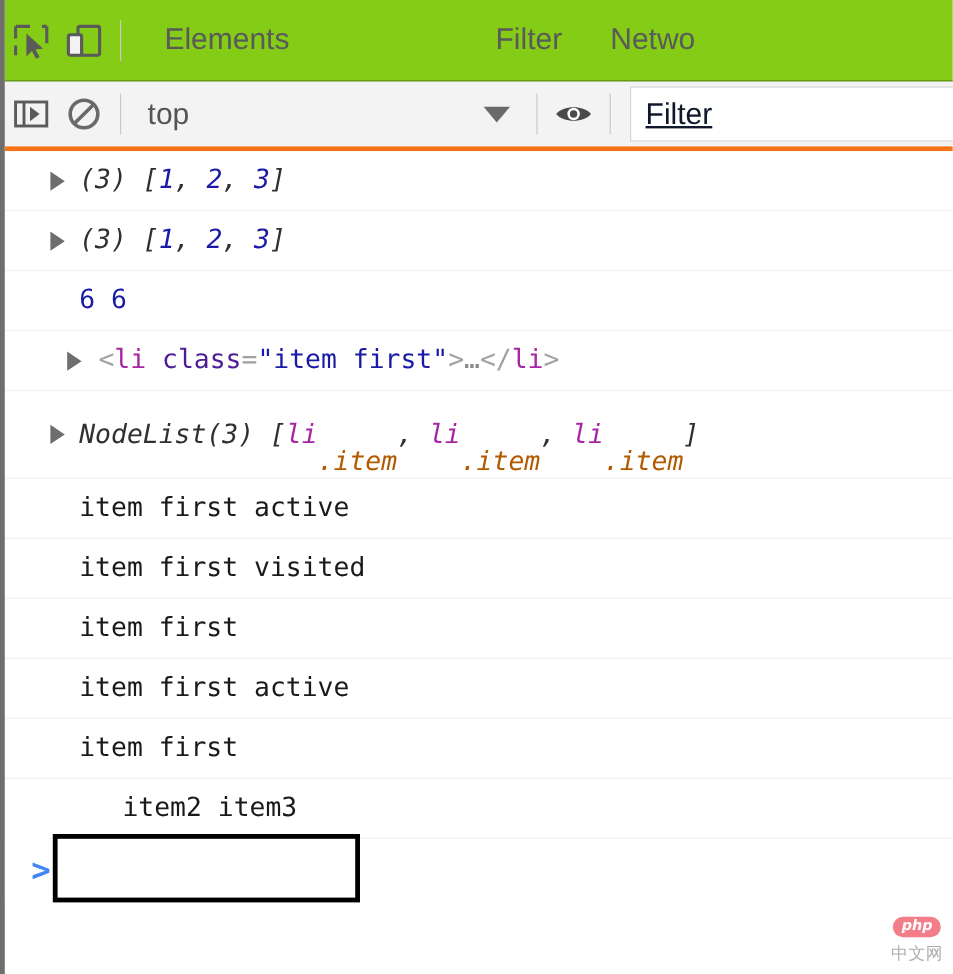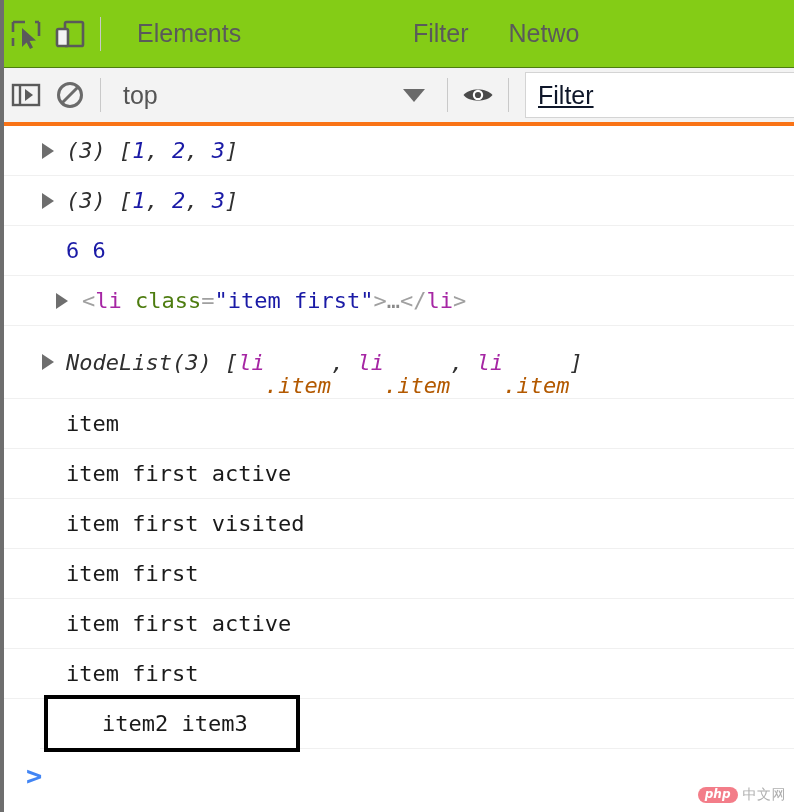--- a/index.html
+++ b/index.html
@@ -163,21 +163,21 @@
   }
   .msg.no-arrow { padding-left: 62px; }
   .msg.html-row { padding-left: 78px; }
   .msg.html-row .arrow { left: 52px; }
 
   .ital { font-style: italic; }
   .c-num { color: #1a1aa6; }
   .c-gray { color: #303030; }
   .c-tagbracket { color: #a0a0a0; }
   .c-tag { color: #a626a4; }
-  .c-attr { color: #4d7c0f; text-align: right; }
+  .c-attr { color: #4c1d95; text-align: right; }
   .c-eq { color: #a0a0a0; }
   .c-val { color: #1a1aa6; }
   .c-ellipsis { color: #8a8a8a; }
   .c-sel-tag { color: #a626a4; }
   .c-sel-cls { color: #b35900; margin-top: 47px; }
 
   
   .msg.boxed {
     z-index: 2;
     margin-left: 36px;
@@ -213,20 +213,21 @@
 
   
   .watermark {
     position: absolute;
     right: 8px;
     bottom: 8px;
     display: flex;
     align-items: center;
     gap: 5px;
     opacity: 0.92;
+    flex-direction: column;
   }
   .wm-pill {
     background: #f3737f;
     color: #ffffff;
     font-family: "DejaVu Sans", sans-serif;
     font-size: 12px;
     font-style: italic;
     font-weight: bold;
     padding: 1px 7px 2px;
     border-radius: 9px;
@@ -321,23 +322,20 @@
       <span class="arrow"></span>
       <span class="c-tagbracket">&lt;</span><span class="c-tag">li</span><span class="c-gray"> </span><span class="c-attr">class</span><span class="c-eq">=</span><span class="c-val">"item first"</span><span class="c-tagbracket">&gt;</span><span class="c-ellipsis">…</span><span class="c-tagbracket">&lt;/</span><span class="c-tag">li</span><span class="c-tagbracket">&gt;</span>
     </div>
 
     <div class="msg">
       <span class="arrow"></span>
       <span class="ital c-gray">NodeList(3)</span><span class="ital c-gray"> [</span><span class="ital c-sel-tag">li</span><span class="ital c-sel-cls">.item</span><span class="ital c-gray">, </span><span class="ital c-sel-tag">li</span><span class="ital c-sel-cls">.item</span><span class="ital c-gray">, </span><span class="ital c-sel-tag">li</span><span class="ital c-sel-cls">.item</span><span class="ital c-gray">]</span>
     </div>
 
     <div class="msg no-arrow">
-      <span>item</span>
-    </div>
-    <div class="msg no-arrow">
       <span>item first active</span>
     </div>
     <div class="msg no-arrow">
       <span>item first visited</span>
     </div>
     <div class="msg no-arrow">
       <span>item first</span>
     </div>
     <div class="msg no-arrow">
       <span>item first active</span>

